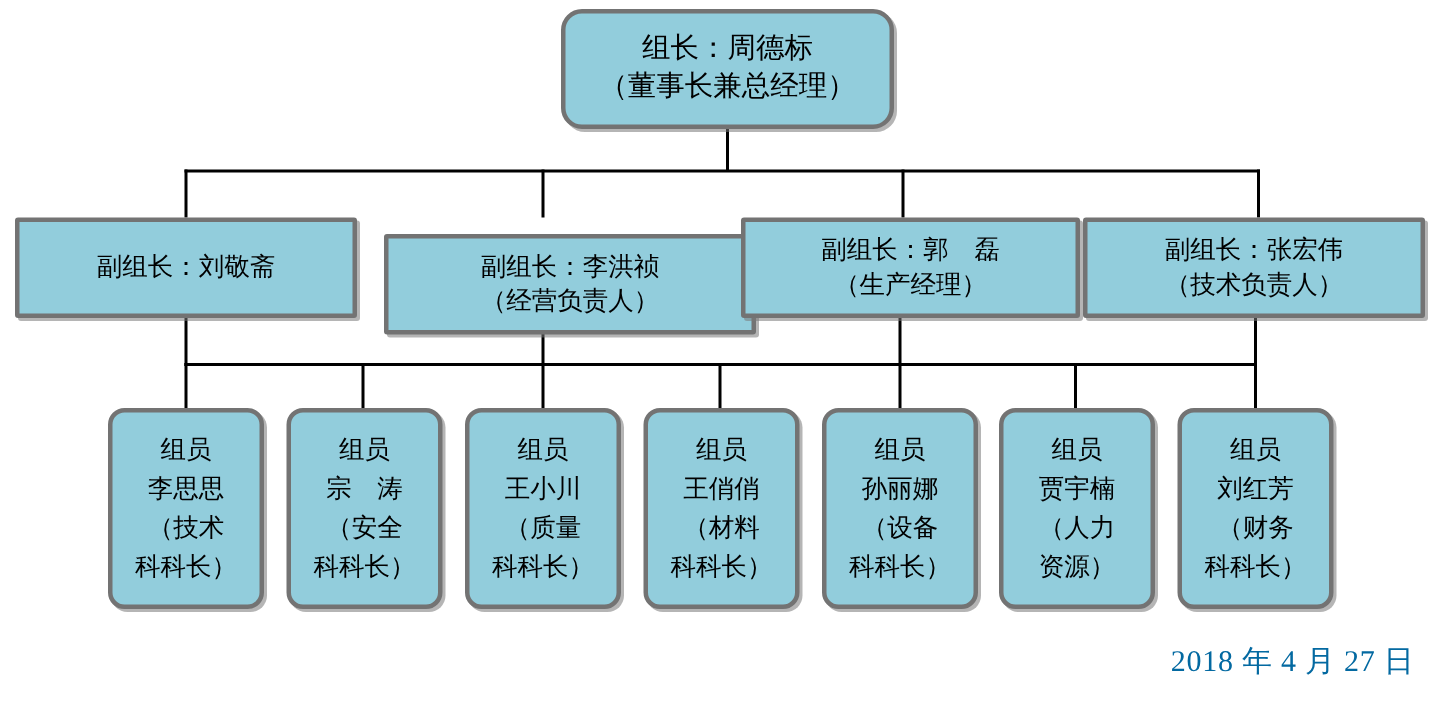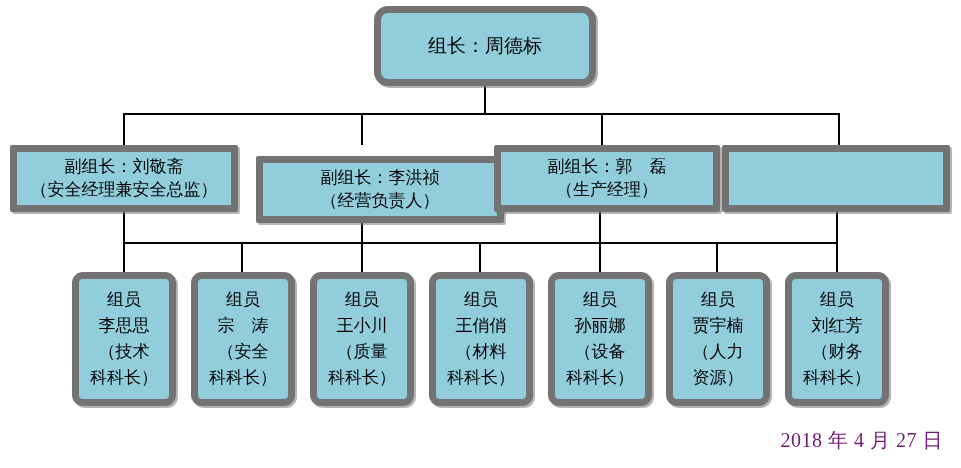--- a/index.html
+++ b/index.html
@@ -14,21 +14,21 @@
     position: relative;
     width: 961px;
     height: 468px;
     background: #ffffff;
     overflow: hidden;
   }
   .node {
     position: absolute;
     box-sizing: border-box;
     background: #92CDDC;
-    border: 7px solid #737373;
+    border: 3px solid #737373;
     border-radius: 12px;
     display: flex;
     flex-direction: column;
     align-items: center;
     justify-content: center;
     color: #000000;
     text-align: center;
     line-height: 1.30;
     box-shadow: 2px 2px 0 rgba(120,120,120,0.55);
     z-index: 3;
@@ -56,60 +56,62 @@
     background: #000000;
     z-index: 1;
   }
   .vline { width: 2px; }
   .hline { height: 2px; }
   .date-label {
     position: absolute;
     right: 18px;
     bottom: 14px;
     font-size: 20px;
-    color: #701a75;
+    color: #0369a1;
     white-space: pre;
     letter-spacing: 0.5px;
     z-index: 4;
   }
 </style>
 </head>
 <body>
 
 <div id="chart-root">
 
   <div class="node node-lead" style="left:374px; top:6px; width:222px; height:80px;">
     <span class="line">组长：周德标</span>
+    <span class="line">（董事长兼总经理）</span>
   </div>
 
   <div class="conn vline" style="left:484px; top:86px; width:2px; height:28px;"></div>
 
   <div class="conn hline" style="left:123px; top:113px; width:717px; height:2px;"></div>
 
   <div class="conn vline" style="left:123px; top:113px; width:2px; height:32px;"></div>
   <div class="conn vline" style="left:361px; top:113px; width:2px; height:32px;"></div>
   <div class="conn vline" style="left:601px; top:113px; width:2px; height:32px;"></div>
   <div class="conn vline" style="left:838px; top:113px; width:2px; height:32px;"></div>
 
   <div class="node node-deputy" style="left:10px; top:145px; width:228px; height:67px;">
     <span class="line">副组长：刘敬斋</span>
-    <span class="line">（安全经理兼安全总监）</span>
   </div>
 
   <div class="node node-deputy" style="left:256px; top:156px; width:248px; height:67px;justify-content:center;">
     <span class="line">副组长：李洪祯</span>
     <span class="line">（经营负责人）</span>
   </div>
 
   <div class="node node-deputy" style="left:494px; top:145px; width:226px; height:67px;">
     <span class="line">副组长：郭　磊</span>
     <span class="line">（生产经理）</span>
   </div>
 
   <div class="node node-deputy" style="left:722px; top:145px; width:228px; height:67px;">
+    <span class="line">副组长：张宏伟</span>
+    <span class="line">（技术负责人）</span>
   </div>
 
   <div class="conn vline" style="left:123px; top:212px; width:2px; height:32px;"></div>
   <div class="conn vline" style="left:361px; top:212px; width:2px; height:32px;"></div>
   <div class="conn vline" style="left:599px; top:212px; width:2px; height:32px;"></div>
   <div class="conn vline" style="left:836px; top:212px; width:2px; height:32px;"></div>
 
   <div class="conn hline" style="left:123px; top:242px; width:715px; height:2px;"></div>
 
   <div class="conn vline" style="left:123px; top:242px; width:2px; height:30px;"></div>

